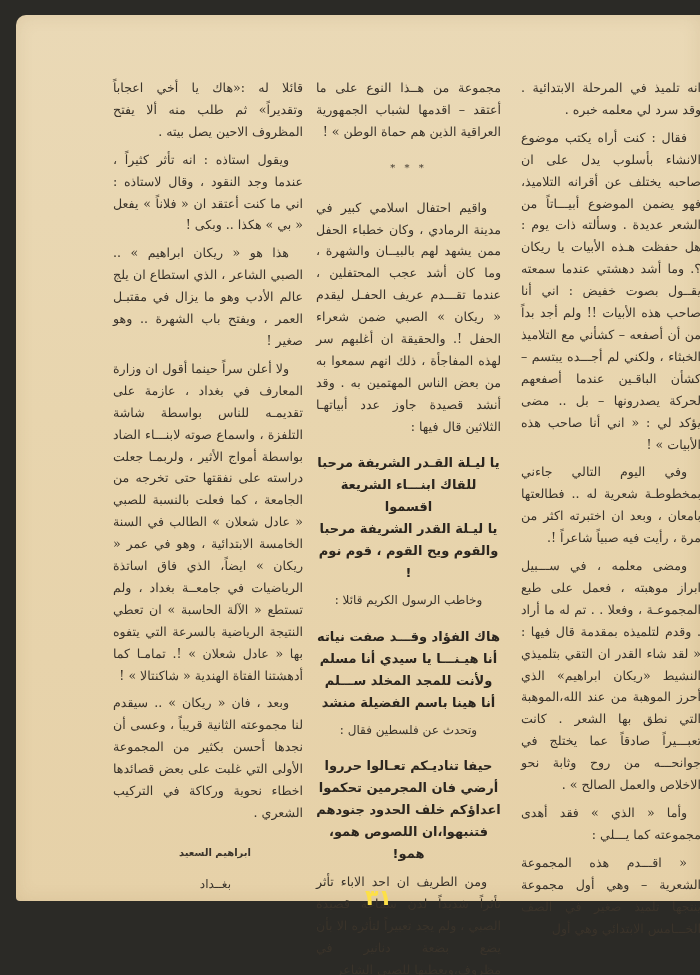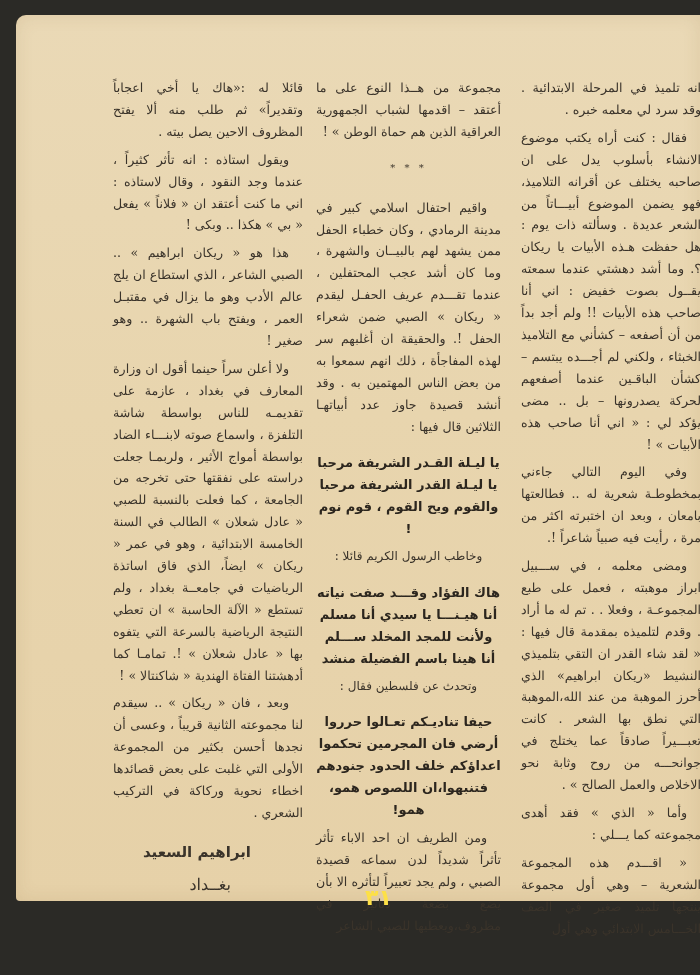--- a/index.html
+++ b/index.html
@@ -38,27 +38,27 @@
     font-size: 13px;
     line-height: 22px;
     text-align: center;
     color: #2c261e;
   }
   .verse-block { margin: 14px 0 6px 0; }
   .intro { text-align: center; font-size: 12px; margin: 2px 0; }
   .signature {
     font-family: "DejaVu Sans", "Liberation Sans", sans-serif;
     font-weight: bold;
-    font-size: 15px;
+    font-size: 10px;
     margin-top: 18px;
     padding-right: 52px;
     text-align: right;
   }
   .place {
-    font-size: 16px;
+    font-size: 12px;
     margin-top: 10px;
     padding-right: 72px;
     text-align: right;
     letter-spacing: 1px;
   }
   .page-number {
     position: absolute;
     left: 365px; top: 885px;
     font-family: "DejaVu Sans", "Liberation Sans", sans-serif;
     font-weight: bold;
@@ -80,20 +80,21 @@
     <p>« اقـــدم هذه المجموعة الشعرية – وهي أول مجموعة ينتجها تلميذ صغير في الصف الخـــامس الابتدائي وهي أول</p>
   </div>
 
   <div class="col col2">
     <p class="noindent">مجموعة من هــذا النوع على ما أعتقد – اقدمها لشباب الجمهورية العراقية الذين هم حماة الوطن » !</p>
     <div class="stars">* * *</div>
     <p>واقيم احتفال اسلامي كبير في مدينة الرمادي ، وكان خطباء الحفل ممن يشهد لهم بالبيــان والشهرة ، وما كان أشد عجب المحتفلين ، عندما تقـــدم عريف الحفـل ليقدم « ريكان » الصبي ضمن شعراء الحفل !. والحقيقة ان أغلبهم سر لهذه المفاجأة ، ذلك انهم سمعوا به من بعض الناس المهتمين به . وقد أنشد قصيدة جاوز عدد أبياتهـا الثلاثين قال فيها :</p>
 
     <div class="verse-block">
       <div class="verse">يا ليـلة القـدر الشريفة مرحبا</div>
+      <div class="verse">للقاك ابنـــاء الشريعة اقسموا</div>
       <div class="verse">يا ليـلة القدر الشريفة مرحبا</div>
       <div class="verse">والقوم ويح القوم ، قوم نوم !</div>
     </div>
 
     <div class="intro">وخاطب الرسول الكريم قائلا :</div>
     <div class="verse-block">
       <div class="verse">هاك الفؤاد وقـــد صفت نياته</div>
       <div class="verse">أنا هيـنـــا يا سيدي أنا مسلم</div>
       <div class="verse">ولأنت للمجد المخلد ســـلم</div>
       <div class="verse">أنا هينا باسم الفضيلة منشد</div>

